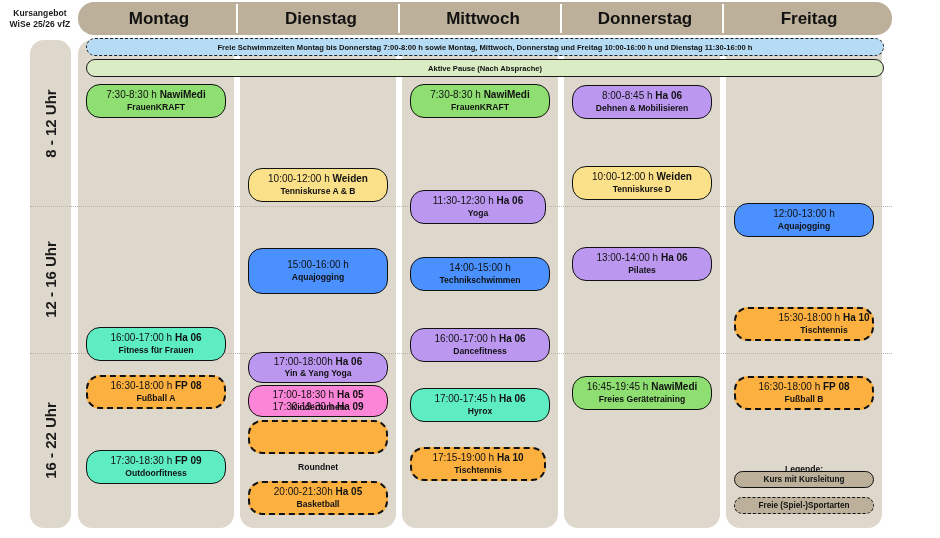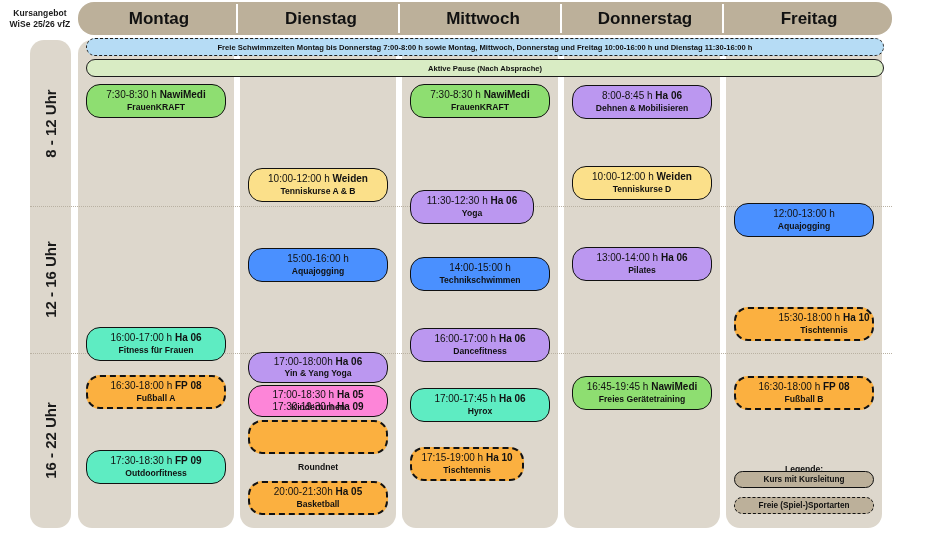--- a/index.html
+++ b/index.html
@@ -156,21 +156,21 @@
         <div class="l2">Fußball A</div>
       </div>
       <div class="card" style="left: 86px; width: 140px; top: 450px; height: 34px; background: rgb(94, 236, 194);">
         <div class="l1"><span>17:30-18:30 h</span> <b>FP 09</b></div>
         <div class="l2">Outdoorfitness</div>
       </div>
       <div class="card" style="left: 248px; width: 140px; top: 168px; height: 34px; background: rgb(251, 224, 138);">
         <div class="l1"><span>10:00-12:00 h</span> <b>Weiden</b></div>
         <div class="l2">Tenniskurse A &amp; B</div>
       </div>
-      <div class="card" style="left: 248px; width: 140px; top: 248px; height: 34px; background: rgb(74, 144, 255);">
+      <div class="card" style="left: 248px; width: 140px; top: 248px; height: 46px; background: rgb(74, 144, 255);">
         <div class="l1"><span>15:00-16:00 h</span></div>
         <div class="l2">Aquajogging</div>
       </div>
       <div class="card" style="left: 248px; width: 140px; top: 352px; height: 31px; background: rgb(187, 151, 240);">
         <div class="l1"><span>17:00-18:00h</span> <b>Ha 06</b></div>
         <div class="l2">Yin &amp; Yang Yoga</div>
       </div>
       <div class="card" style="left: 248px; width: 140px; top: 385px; height: 32px; background: rgb(253, 133, 216);">
         <div class="l1"><span>17:00-18:30 h</span> <b>Ha 05</b></div>
         <div class="l2">Kinderturnen</div>
@@ -180,37 +180,37 @@
         <div class="l2">Roundnet</div>
       </div>
       <div class="card dashed" style="left: 248px; width: 140px; top: 481px; height: 34px; background: rgb(251, 176, 64);">
         <div class="l1"><span>20:00-21:30h</span> <b>Ha 05</b></div>
         <div class="l2">Basketball</div>
       </div>
       <div class="card" style="left: 410px; width: 140px; top: 84px; height: 34px; background: rgb(142, 222, 113);">
         <div class="l1"><span>7:30-8:30 h</span> <b>NawiMedi</b></div>
         <div class="l2">FrauenKRAFT</div>
       </div>
-      <div class="card" style="left: 410px; width: 124px; top: 190px; height: 34px; background: rgb(187, 151, 240);">
+      <div class="card" style="left: 410px; width: 136px; top: 190px; height: 34px; background: rgb(187, 151, 240);">
         <div class="l1"><span>11:30-12:30 h</span> <b>Ha 06</b></div>
         <div class="l2">Yoga</div>
       </div>
       <div class="card" style="left: 410px; width: 140px; top: 257px; height: 34px; background: rgb(74, 144, 255);">
         <div class="l1"><span>14:00-15:00 h</span></div>
         <div class="l2">Technikschwimmen</div>
       </div>
       <div class="card" style="left: 410px; width: 140px; top: 328px; height: 34px; background: rgb(187, 151, 240);">
         <div class="l1"><span>16:00-17:00 h</span> <b>Ha 06</b></div>
         <div class="l2">Dancefitness</div>
       </div>
       <div class="card" style="left: 410px; width: 140px; top: 388px; height: 34px; background: rgb(94, 236, 194);">
         <div class="l1"><span>17:00-17:45 h</span> <b>Ha 06</b></div>
         <div class="l2">Hyrox</div>
       </div>
-      <div class="card dashed" style="left: 410px; width: 114px; top: 447px; height: 34px; background: rgb(251, 176, 64);">
+      <div class="card dashed" style="left: 410px; width: 136px; top: 447px; height: 34px; background: rgb(251, 176, 64);">
         <div class="l1"><span>17:15-19:00 h</span> <b>Ha 10</b></div>
         <div class="l2">Tischtennis</div>
       </div>
       <div class="card" style="left: 572px; width: 140px; top: 85px; height: 34px; background: rgb(187, 151, 240);">
         <div class="l1"><span>8:00-8:45 h</span> <b>Ha 06</b></div>
         <div class="l2">Dehnen &amp; Mobilisieren</div>
       </div>
       <div class="card" style="left: 572px; width: 140px; top: 166px; height: 34px; background: rgb(251, 224, 138);">
         <div class="l1"><span>10:00-12:00 h</span> <b>Weiden</b></div>
         <div class="l2">Tenniskurse D</div>

